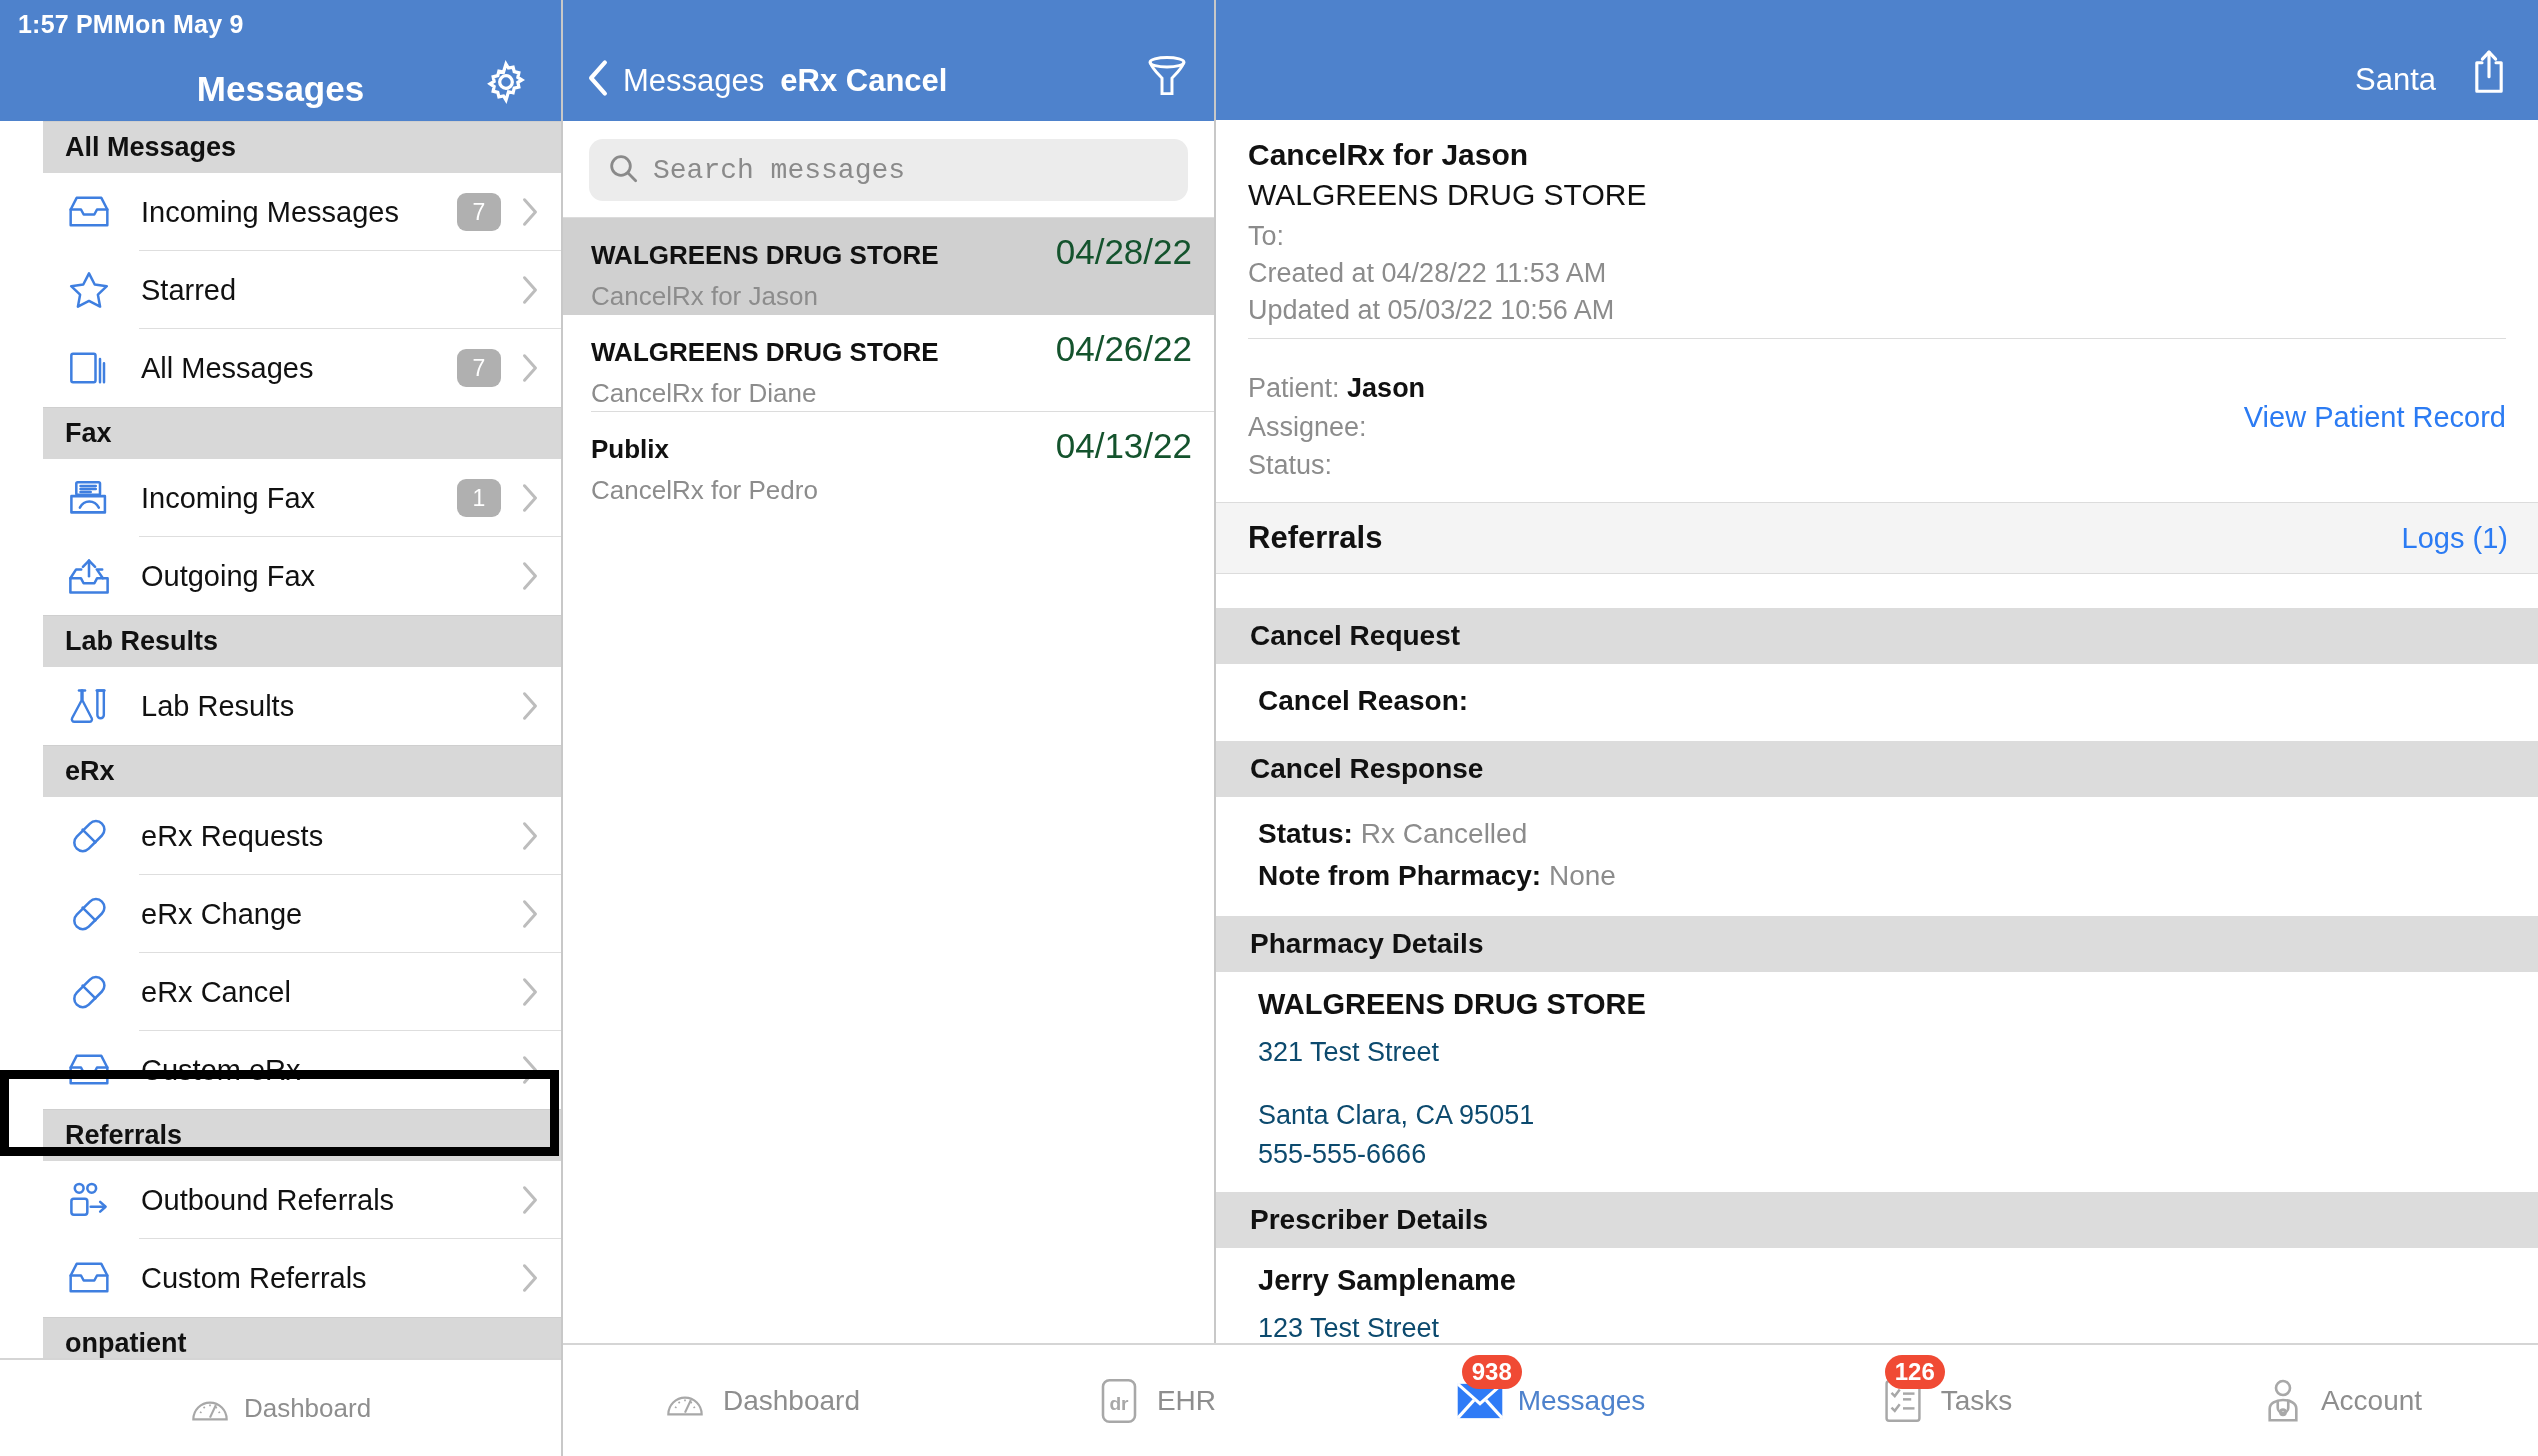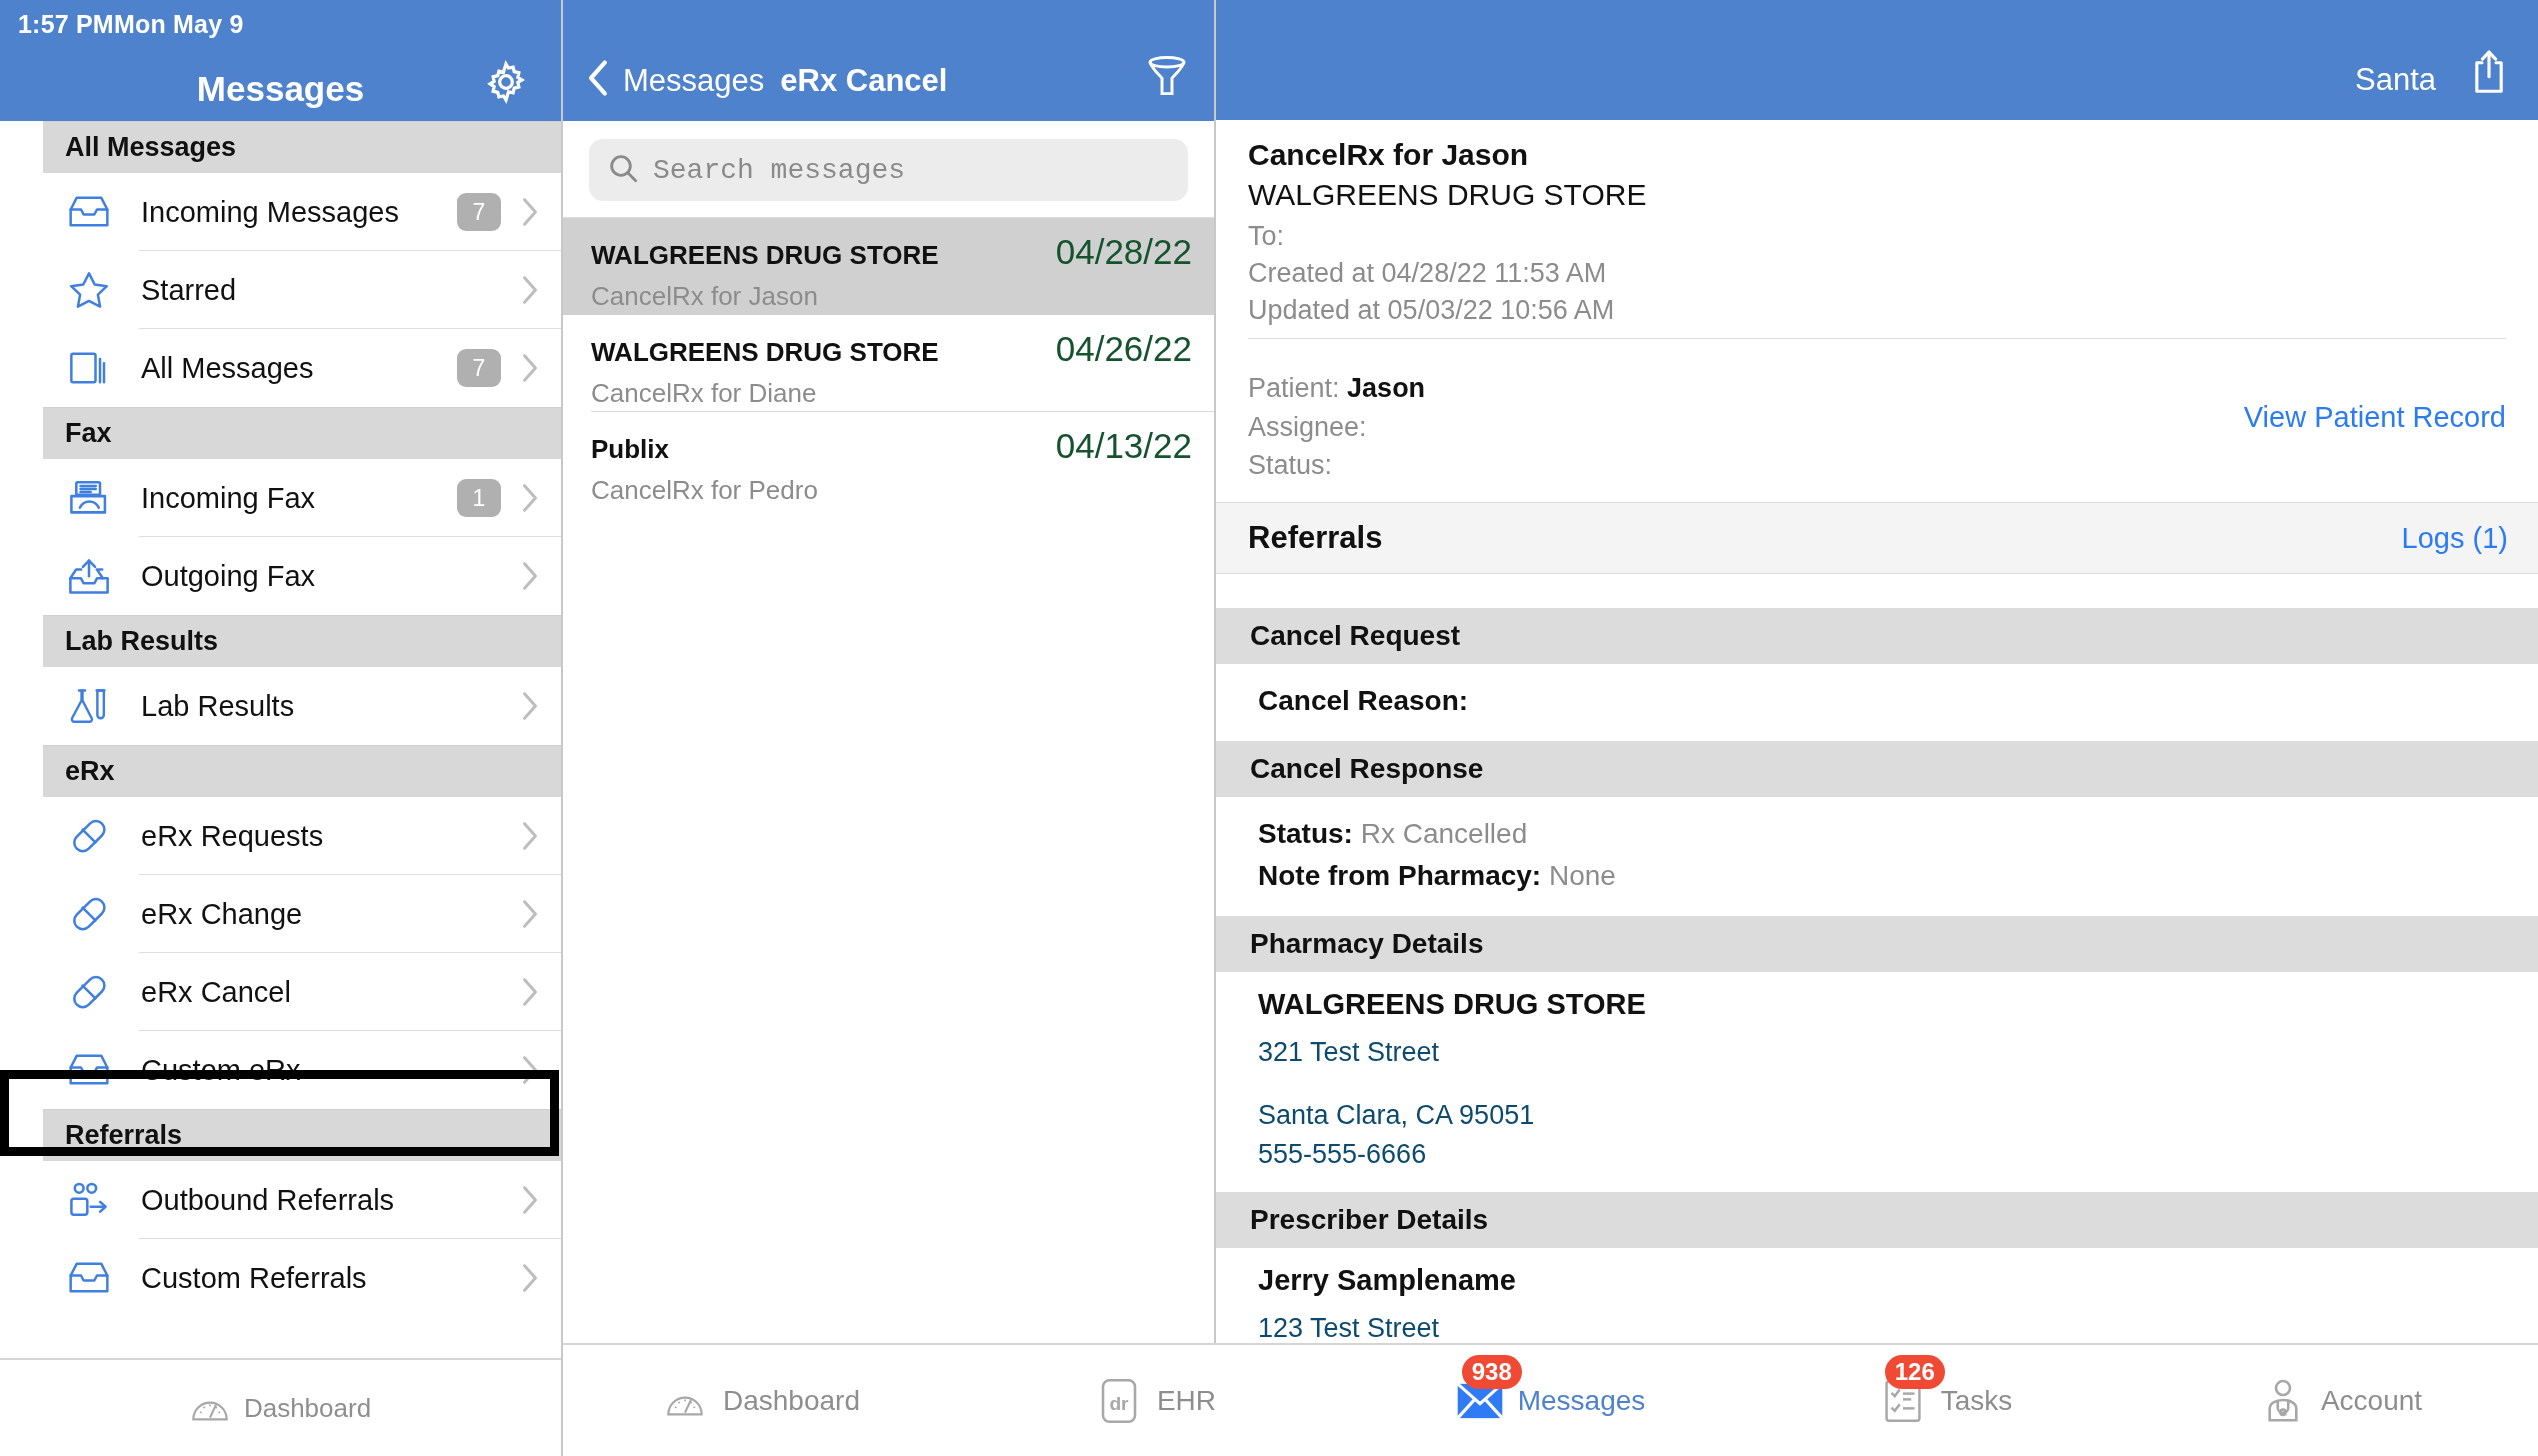--- a/index.html
+++ b/index.html
@@ -355,20 +355,21 @@
               <path d="M2 10.5L5.6 3.5h14.8L24 10.5V20H2z"></path>
             </svg>
           </span>
       <span class="sb-label">Custom Referrals</span>
 
       <span class="chev"><svg viewBox="0 0 12 22" width="18" height="30" fill="none" stroke="#bdbdbd" stroke-width="2.2" stroke-linecap="round" stroke-linejoin="round">
               <polyline points="2,2 10,11 2,20"></polyline>
             </svg></span>
 
     </div>
+        <div class="sb-section">onpatient</div>
       </div>
     <div class="sb-footer">
       <span>
         <svg viewBox="0 0 24 20" width="40" height="34" fill="none" stroke="#a8a8a8" stroke-width="1.3">
           <path d="M2 18a10 10 0 0 1 20 0z" fill="none"></path>
           <path d="M12 17 L15.5 9.5" stroke-width="1.3"></path>
           <path d="M6 13.5l.9.6M8.2 10.4l.6.9M12 9.1v1.1M16 10.4l-.6.9M18 13.5l-.9.6" stroke-width="1"></path>
         </svg>
       </span>
       <span class="lbl">Dashboard</span>

